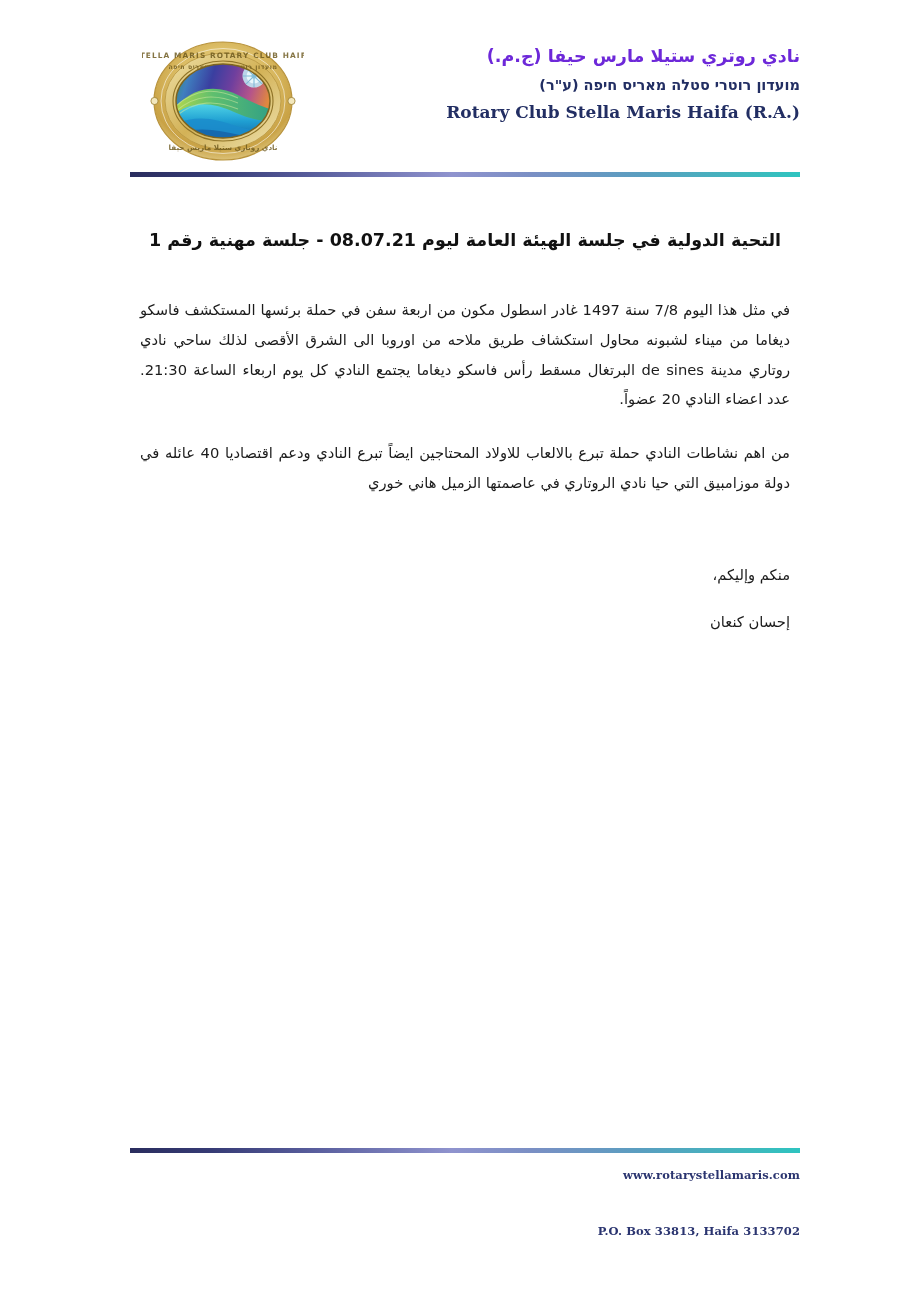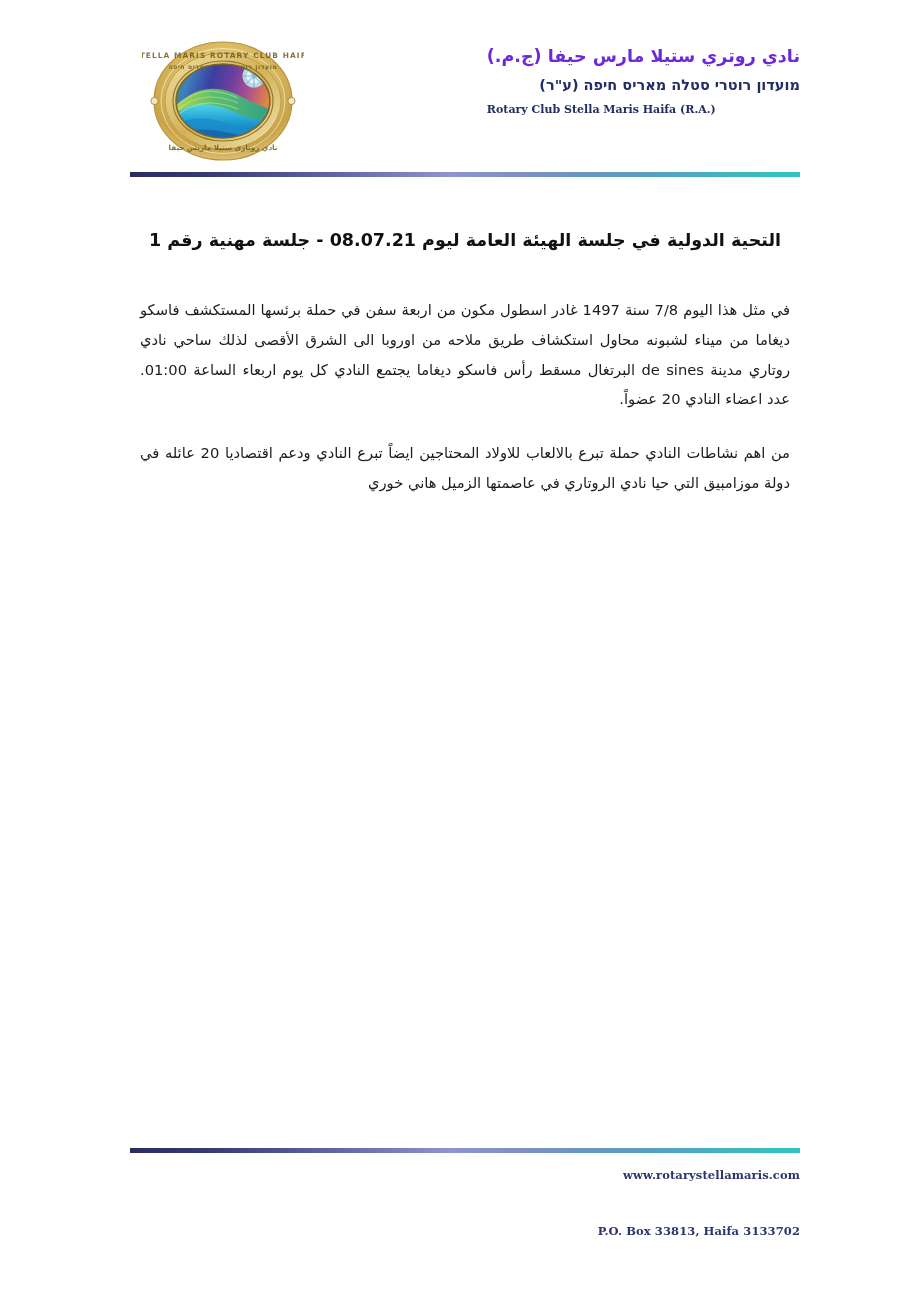--- a/index.html
+++ b/index.html
@@ -75,24 +75,24 @@
     font-family: "DejaVu Sans", sans-serif;
     font-size: 14.5px;
     font-weight: 700;
     direction: rtl;
     margin-bottom: 12px;
     white-space: nowrap;
     color: #222e63;
   }
   .org-en {
     font-family: "DejaVu Serif", "Liberation Serif", serif;
-    font-size: 11px;
+    font-size: 17px;
     font-weight: 700;
     direction: ltr;
-    text-align: left;
+    text-align: center;
     white-space: nowrap;
     color: #222e63;
   }
 
   
   .rule {
     position: absolute;
     left: 130px;
     width: 670px;
     height: 5px;
@@ -264,23 +264,27 @@
       <div class="org-en">Rotary Club Stella Maris Haifa (R.A.)</div>
     </div>
   </div>
 
   <div class="rule rule-top"></div>
 
   <div class="content">
 
     <h1 class="doc-title">التحية الدولية في جلسة الهيئة العامة ليوم 08.07.21 - جلسة مهنية رقم 1</h1>
 
-    <p class="para">في مثل هذا اليوم 7/8 سنة 1497 غادر اسطول مكون من اربعة سفن في حملة برئسها المستكشف فاسكو ديغاما من ميناء لشبونه محاول استكشاف طريق ملاحه من اوروبا الى الشرق الأقصى لذلك ساحي نادي روتاري مدينة de sines البرتغال مسقط رأس فاسكو ديغاما يجتمع النادي كل يوم اربعاء الساعة 01:00. عدد اعضاء النادي 20 عضواً.</p>
-    <p class="para">من اهم نشاطات النادي حملة تبرع بالالعاب للاولاد المحتاجين ايضاً تبرع النادي ودعم اقتصاديا 20 عائله في دولة موزامبيق التي حيا نادي الروتاري في عاصمتها الزميل هاني خوري</p>
-
+    <p class="para">في مثل هذا اليوم 7/8 سنة 1497 غادر اسطول مكون من اربعة سفن في حملة برئسها المستكشف فاسكو ديغاما من ميناء لشبونه محاول استكشاف طريق ملاحه من اوروبا الى الشرق الأقصى لذلك ساحي نادي روتاري مدينة de sines البرتغال مسقط رأس فاسكو ديغاما يجتمع النادي كل يوم اربعاء الساعة 21:30. عدد اعضاء النادي 20 عضواً.</p>
+    <p class="para">من اهم نشاطات النادي حملة تبرع بالالعاب للاولاد المحتاجين ايضاً تبرع النادي ودعم اقتصاديا 40 عائله في دولة موزامبيق التي حيا نادي الروتاري في عاصمتها الزميل هاني خوري</p>
+
+    <div class="signoff">
+      <p class="sign-line">منكم وإليكم،</p>
+      <p class="sign-line name">إحسان كنعان</p>
+    </div>
   </div>
 
   <div class="rule rule-bottom"></div>
 
   <div class="footer">
     <p class="footer-line">www.rotarystellamaris.com</p>
     <p class="footer-line">P.O. Box 33813, Haifa 3133702</p>
   </div>
 
 </div>

